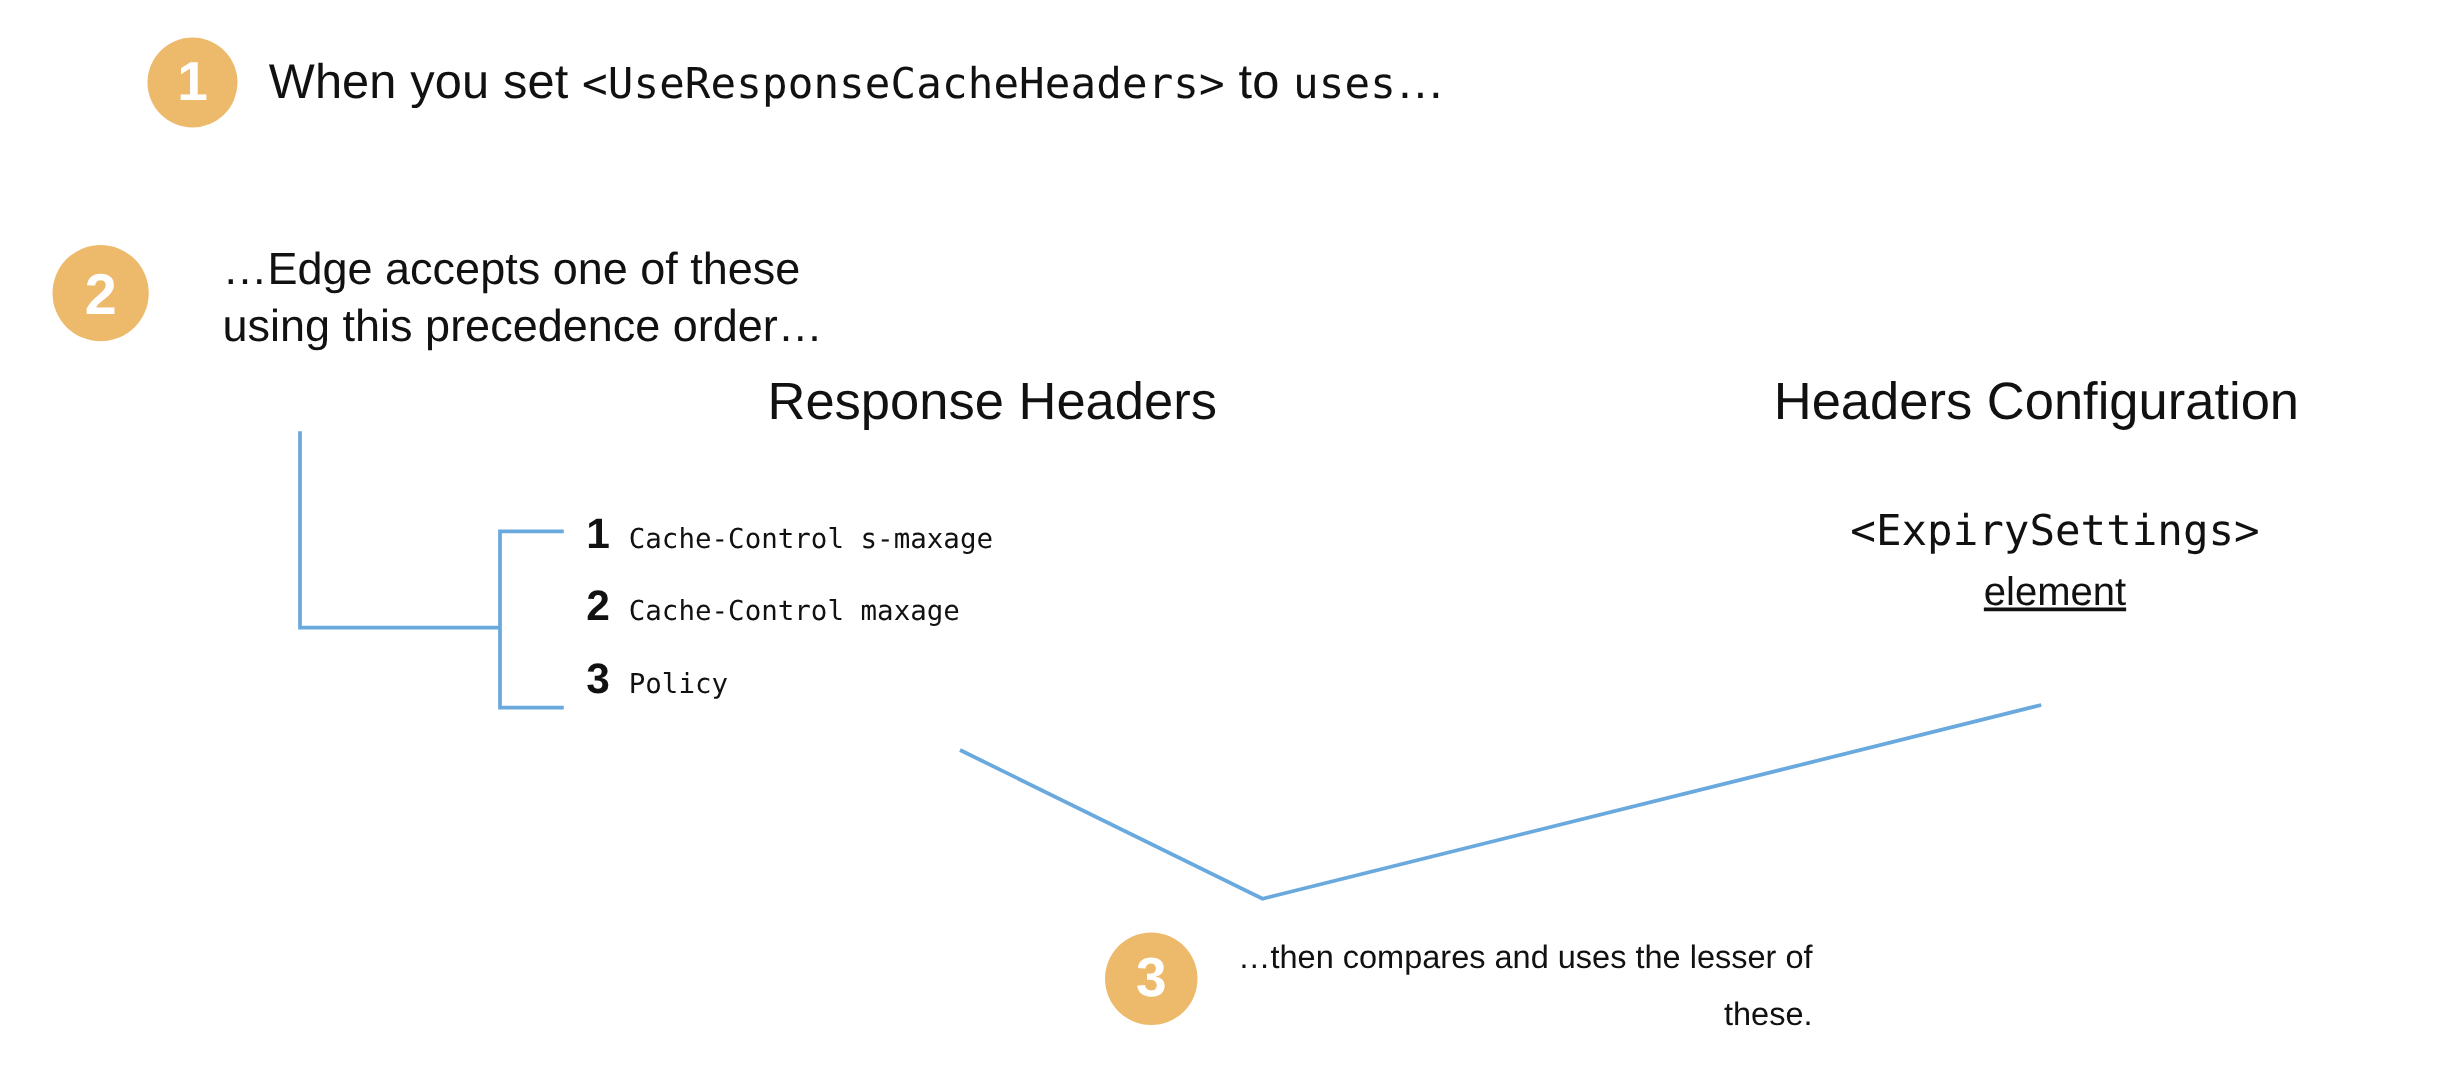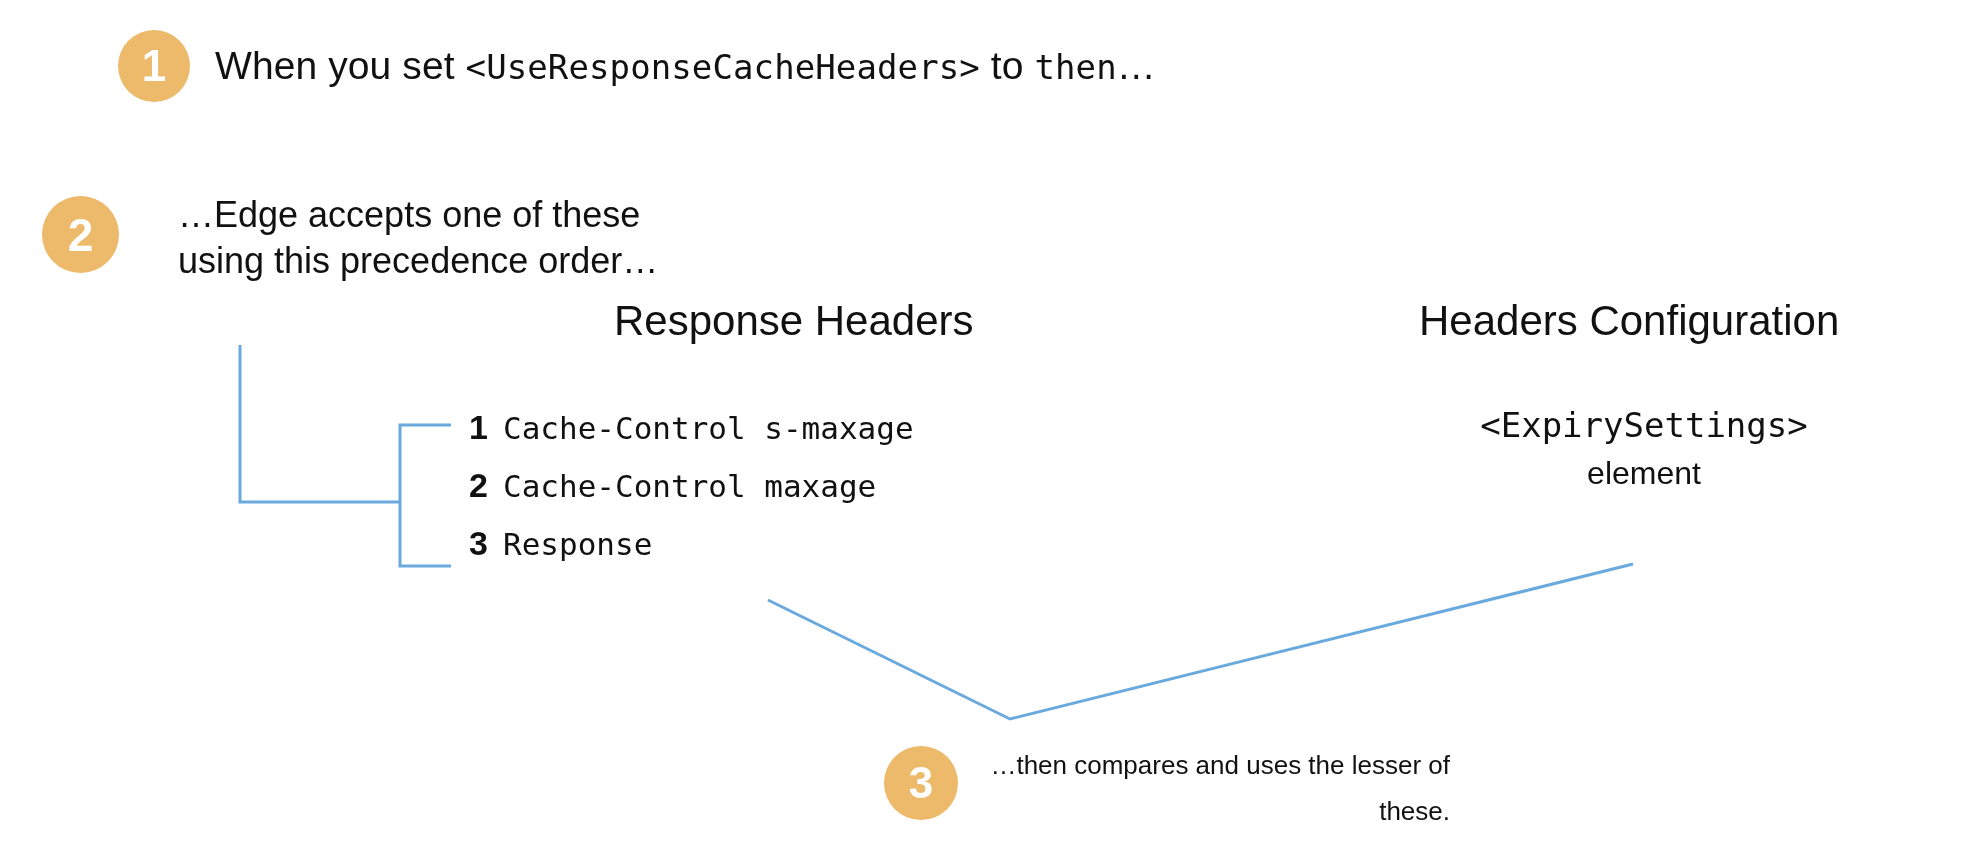--- a/index.html
+++ b/index.html
@@ -101,38 +101,39 @@
   }
   .hdr-num {
     font-family: "Liberation Sans", sans-serif;
     font-size: 34px;
     font-weight: bold;
     width: 34px;
     display: inline-block;
   }
   .hdr-name {
     font-family: "DejaVu Sans Mono", "Liberation Mono", monospace;
-    font-size: 31px;
+    font-size: 22px;
     letter-spacing: 0px;
   }
   .policy-block {
     position: absolute;
     left: 1444px;
     top: 405px;
     width: 400px;
     text-align: center;
   }
   .policy-el {
     font-family: "DejaVu Sans Mono", "Liberation Mono", monospace;
     font-size: 34px;
     white-space: nowrap;
   }
   .policy-sub {
     font-size: 32px;
     margin-top: 10px;
+    text-decoration: underline;
   }
   .step3-text {
     position: absolute;
     left: 980px;
     top: 742px;
     width: 470px;
     font-size: 26px;
     line-height: 46px;
     text-align: right;
   }
@@ -146,41 +147,41 @@
 
     <path d="M 240 345 L 240 502 L 400 502" fill="none" stroke="#6aa9dd" stroke-width="3"></path>
 
     <path d="M 451 425 L 400 425 L 400 566 L 451 566" fill="none" stroke="#6aa9dd" stroke-width="3"></path>
 
     <path d="M 768 600 L 1010 719 L 1633 564" fill="none" stroke="#6aa9dd" stroke-width="3"></path>
   </svg>
 
   <div class="badge badge-1">1</div>
   <div class="step1-text">
-    <span>When you set </span><span class="mono">&lt;UseResponseCacheHeaders&gt;</span><span> to </span><span class="mono">then</span><span>…</span>
+    <span>When you set </span><span class="mono">&lt;UseResponseCacheHeaders&gt;</span><span> to </span><span class="mono">uses</span><span>…</span>
   </div>
 
   <div class="badge badge-2">2</div>
   <div class="step2-text">…Edge accepts one of these using this precedence order…</div>
 
   <div class="col-title col-title-headers">Response Headers</div>
   <div class="col-title col-title-policy">Headers Configuration</div>
 
   <div class="headers-list">
     <div class="headers-row">
       <span class="hdr-num">1</span>
       <span class="hdr-name">Cache-Control s-maxage</span>
     </div>
     <div class="headers-row">
       <span class="hdr-num">2</span>
       <span class="hdr-name">Cache-Control maxage</span>
     </div>
     <div class="headers-row">
       <span class="hdr-num">3</span>
-      <span class="hdr-name">Response</span>
+      <span class="hdr-name">Policy</span>
     </div>
   </div>
 
   <div class="policy-block">
     <div class="policy-el">&lt;ExpirySettings&gt;</div>
     <div class="policy-sub">element</div>
   </div>
 
   <div class="badge badge-3">3</div>
   <div class="step3-text">…then compares and uses the lesser of these.</div>

